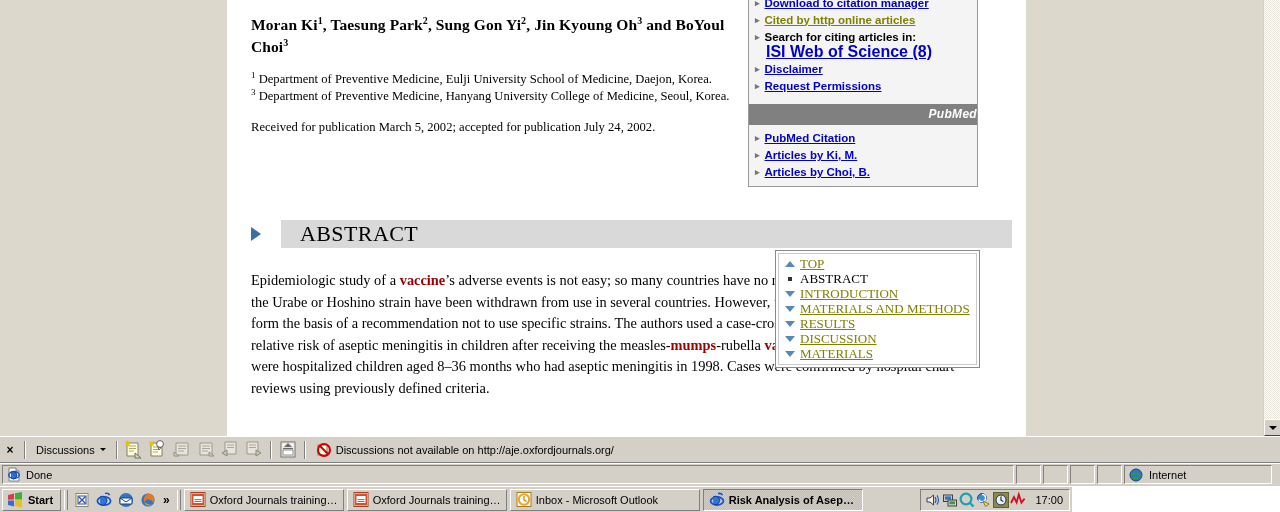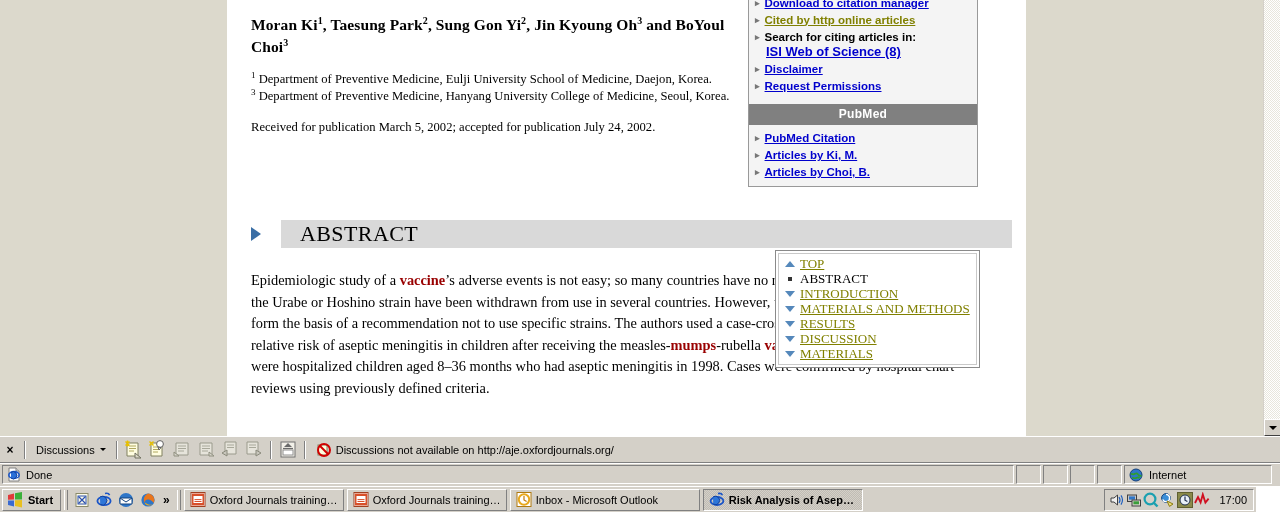--- a/index.html
+++ b/index.html
@@ -82,30 +82,31 @@
     flex: 0 0 auto;
   }
   .sb-link {
     color: #0000cc;
     text-decoration: underline;
   }
   .sb-link.visited { color: #808000; }
   .sb-plain { color: #000000; }
   .sb-sub {
     padding: 0 4px 1.5px 17px;
-    font-size: 13px;
+    font-size: 16px;
     font-weight: bold;
     line-height: 14px;
   }
   .sb-header {
     background: #808080;
     color: #ffffff;
+    font-style: italic;
     font-weight: bold;
     font-size: 12px;
-    text-align: center;
+    text-align: right;
     padding: 3px 0 4px 0;
     margin: 4px 0 4px 0;
     letter-spacing: 0.3px;
   }
 
   
   #abstract-head {
     position: absolute;
     left: 24px; top: 218px;
     width: 761px;
@@ -292,21 +293,21 @@
     white-space: nowrap;
   }
   #sb-main { flex: 1 1 auto; }
   .sb-small { width: 25px; }
   #sb-zone { width: 148px; margin-right: 8px; }
 
   
   #taskbar {
     position: absolute;
     left: 0; top: 486px;
-    width: 1256px; height: 26px;
+    width: 1072px; height: 26px;
     background: #d4d0c8;
     border-top: 1px solid #ffffff;
     display: flex;
     align-items: center;
     font-size: 11px;
   }
   #start-btn {
     margin-left: 2px;
     height: 22px;
     display: flex; align-items: center;

